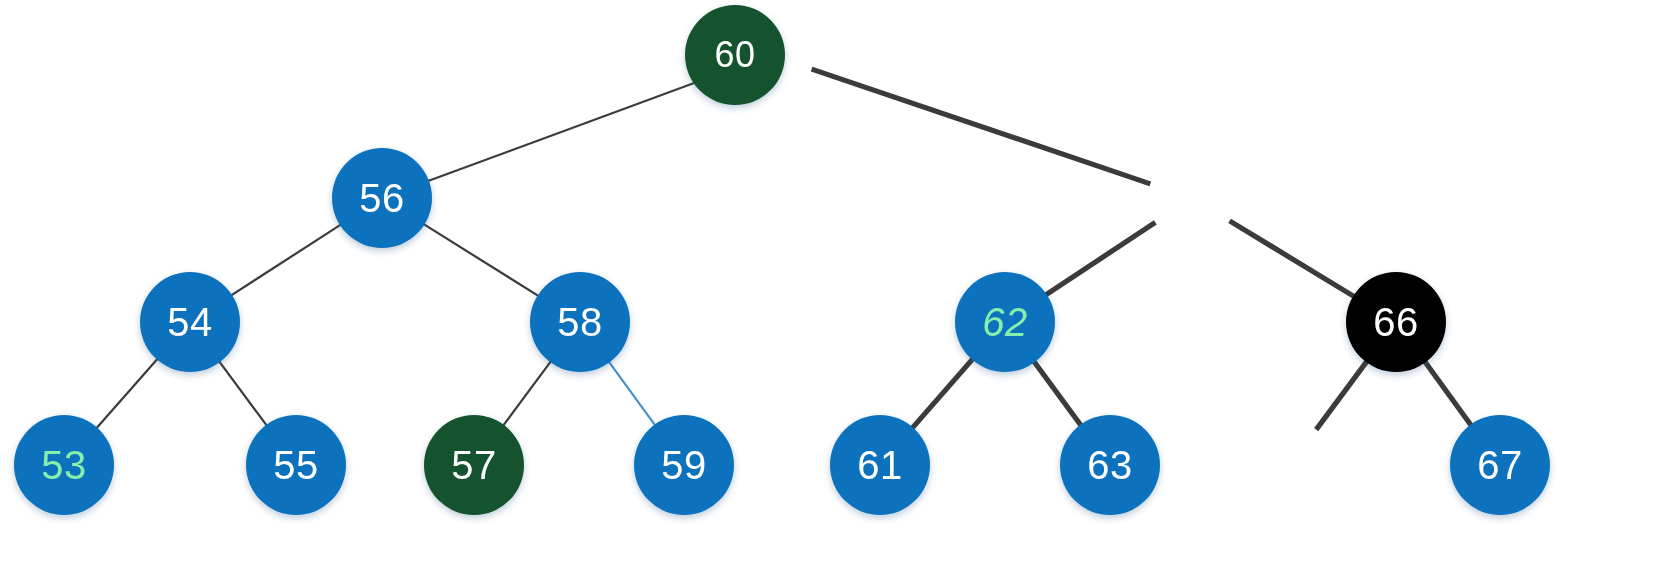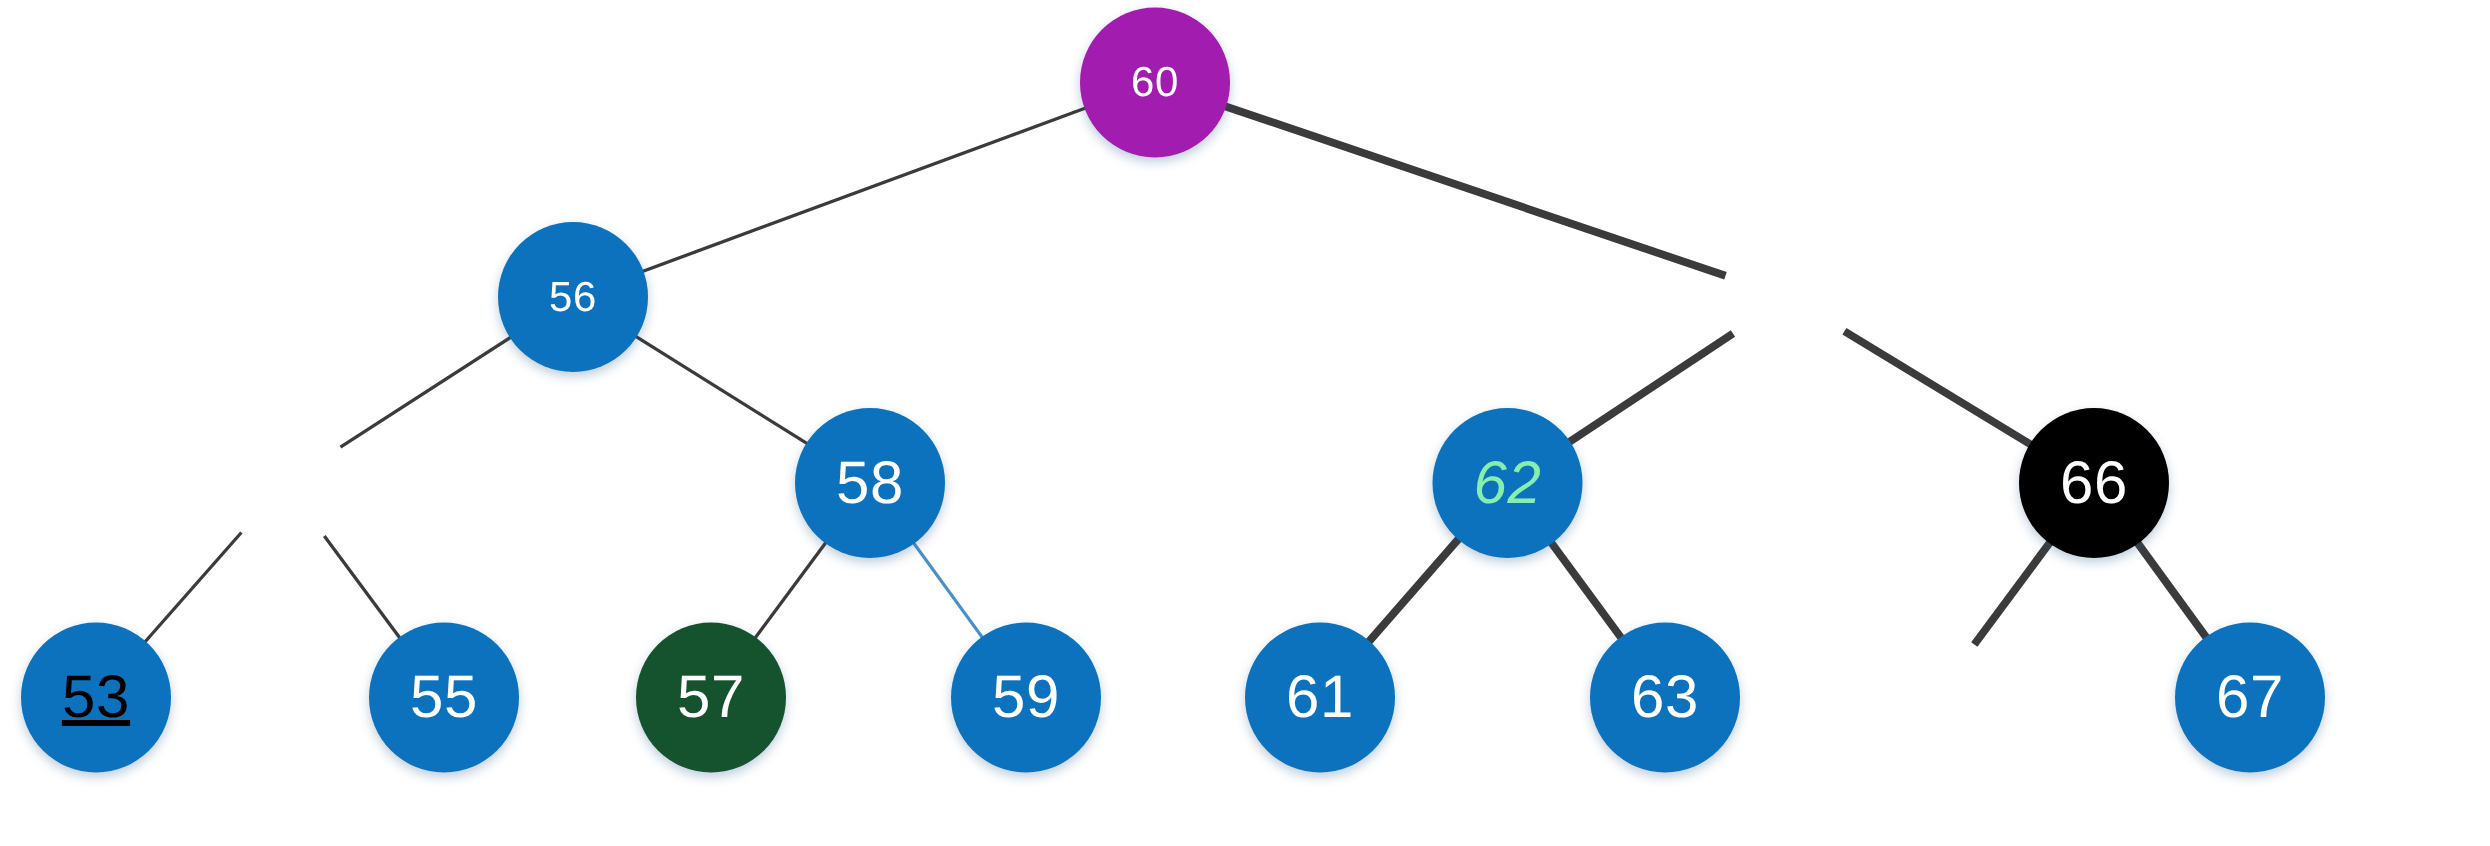--- a/index.html
+++ b/index.html
@@ -60,36 +60,39 @@
       <line x1="553.7981662925604" y1="357.3477567939987" x2="500.2018337074396" y2="429.6522432060013" stroke="#3B3B3B" stroke-width="2.2" stroke-linecap="butt"></line>
       <line x1="605.879554697702" y1="357.5843877093403" x2="658.120445302298" y2="429.4156122906597" stroke="#4A90C8" stroke-width="2.2" stroke-linecap="butt"></line>
       <line x1="1155.329560891915" y1="222.31622700215271" x2="1041.670439108085" y2="297.6837729978473" stroke="#3B3B3B" stroke-width="5.2" stroke-linecap="butt"></line>
       <line x1="1229.5989654247383" y1="220.85427310131155" x2="1358.4010345752617" y2="299.14572689868845" stroke="#3B3B3B" stroke-width="5.2" stroke-linecap="butt"></line>
       <line x1="976.0422016846364" y1="355.1277212727759" x2="908.9577983153636" y2="431.8722787272241" stroke="#3B3B3B" stroke-width="5.2" stroke-linecap="butt"></line>
       <line x1="1031.0415005501893" y1="357.4660436064483" x2="1083.9584994498107" y2="429.5339563935517" stroke="#3B3B3B" stroke-width="5.2" stroke-linecap="butt"></line>
       <line x1="1369.7981662925604" y1="357.3477567939987" x2="1316.2018337074396" y2="429.6522432060013" stroke="#3B3B3B" stroke-width="5.2" stroke-linecap="butt"></line>
       <line x1="1421.8795546977021" y1="357.5843877093403" x2="1474.1204453022979" y2="429.4156122906597" stroke="#3B3B3B" stroke-width="5.2" stroke-linecap="butt"></line>
     </svg>
   <div id="node-layer">
-      <div class="node" style="left: 720px; top: 5px; width: 100px; height: 100px; background: #a21caf; color: rgb(255, 255, 255); font-size: 28px;">
+      <div class="node" style="left: 685px; top: 5px; width: 100px; height: 100px; background: #14532d; color: rgb(255, 255, 255); font-size: 36px;">
         <span class="node-label">60</span>
       </div>
-      <div class="node" style="left: 332px; top: 148px; width: 100px; height: 100px; background: rgb(12, 114, 189); color: rgb(255, 255, 255); font-size: 28px;">
+      <div class="node" style="left: 332px; top: 148px; width: 100px; height: 100px; background: rgb(12, 114, 189); color: rgb(255, 255, 255); font-size: 40px;">
         <span class="node-label">56</span>
+      </div>
+      <div class="node" style="left: 140px; top: 272px; width: 100px; height: 100px; background: rgb(12, 114, 189); color: rgb(255, 255, 255); font-size: 40px;">
+        <span class="node-label">54</span>
       </div>
       <div class="node" style="left: 530px; top: 272px; width: 100px; height: 100px; background: rgb(12, 114, 189); color: rgb(255, 255, 255); font-size: 40px;">
         <span class="node-label">58</span>
       </div>
       <div class="node" style="left: 955px; top: 272px; width: 100px; height: 100px; background: rgb(12, 114, 189); color: #86efac; font-size: 40px; font-style: italic;">
         <span class="node-label">62</span>
       </div>
       <div class="node" style="left: 1346px; top: 272px; width: 100px; height: 100px; background: #000000; color: rgb(255, 255, 255); font-size: 40px;">
         <span class="node-label">66</span>
       </div>
-      <div class="node" style="left: 14px; top: 415px; width: 100px; height: 100px; background: rgb(12, 114, 189); color: #000000; font-size: 40px; text-decoration: underline;">
+      <div class="node" style="left: 14px; top: 415px; width: 100px; height: 100px; background: rgb(12, 114, 189); color: #86efac; font-size: 40px;">
         <span class="node-label">53</span>
       </div>
       <div class="node" style="left: 246px; top: 415px; width: 100px; height: 100px; background: rgb(12, 114, 189); color: rgb(255, 255, 255); font-size: 40px;">
         <span class="node-label">55</span>
       </div>
       <div class="node" style="left: 424px; top: 415px; width: 100px; height: 100px; background: #14532d; color: rgb(255, 255, 255); font-size: 40px;">
         <span class="node-label">57</span>
       </div>
       <div class="node" style="left: 634px; top: 415px; width: 100px; height: 100px; background: rgb(12, 114, 189); color: rgb(255, 255, 255); font-size: 40px;">
         <span class="node-label">59</span>

